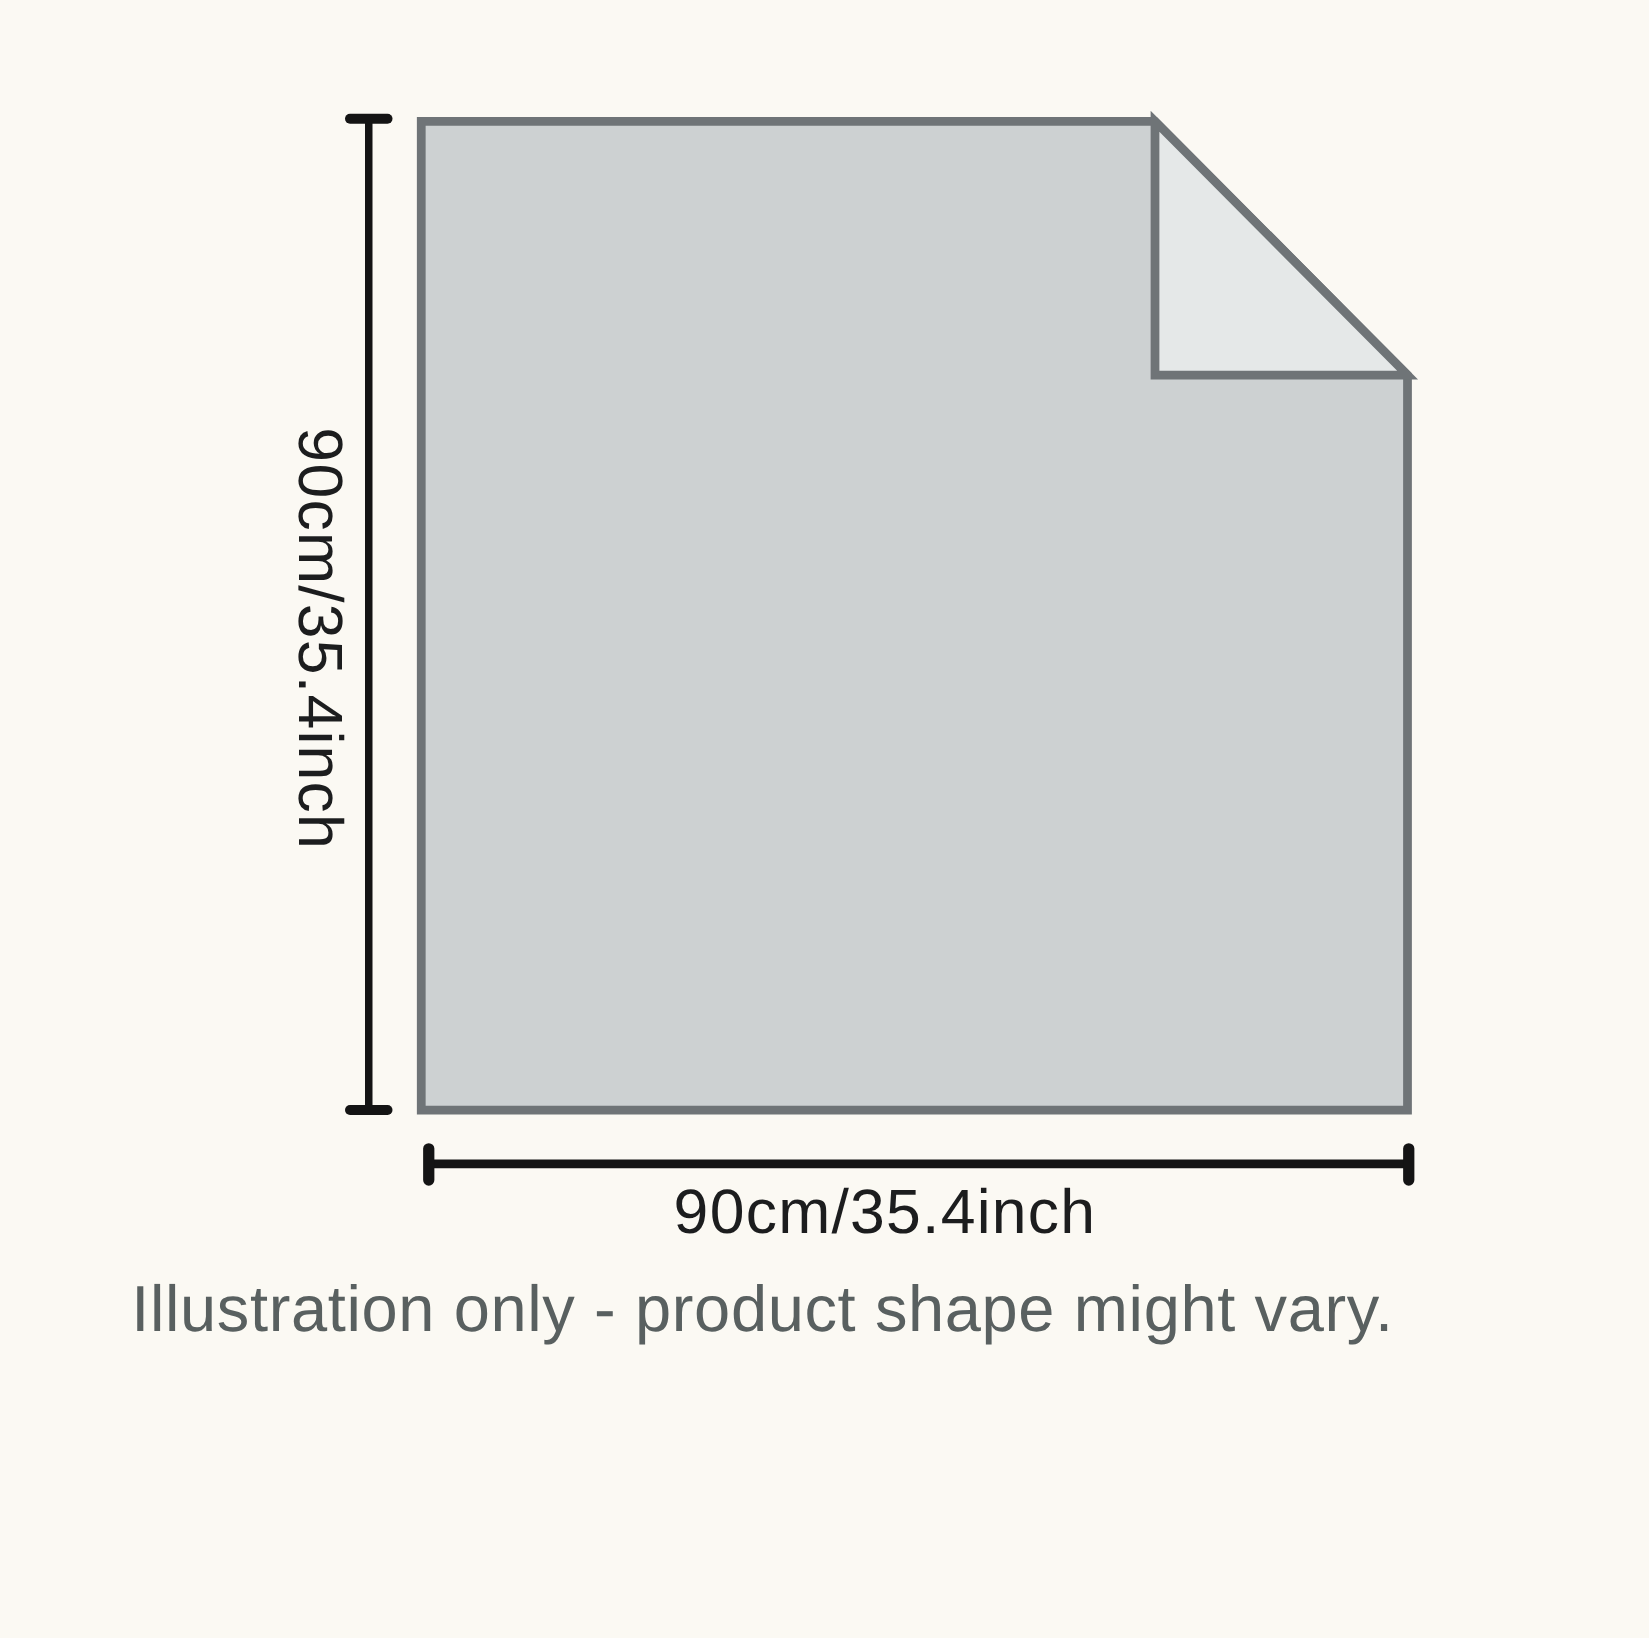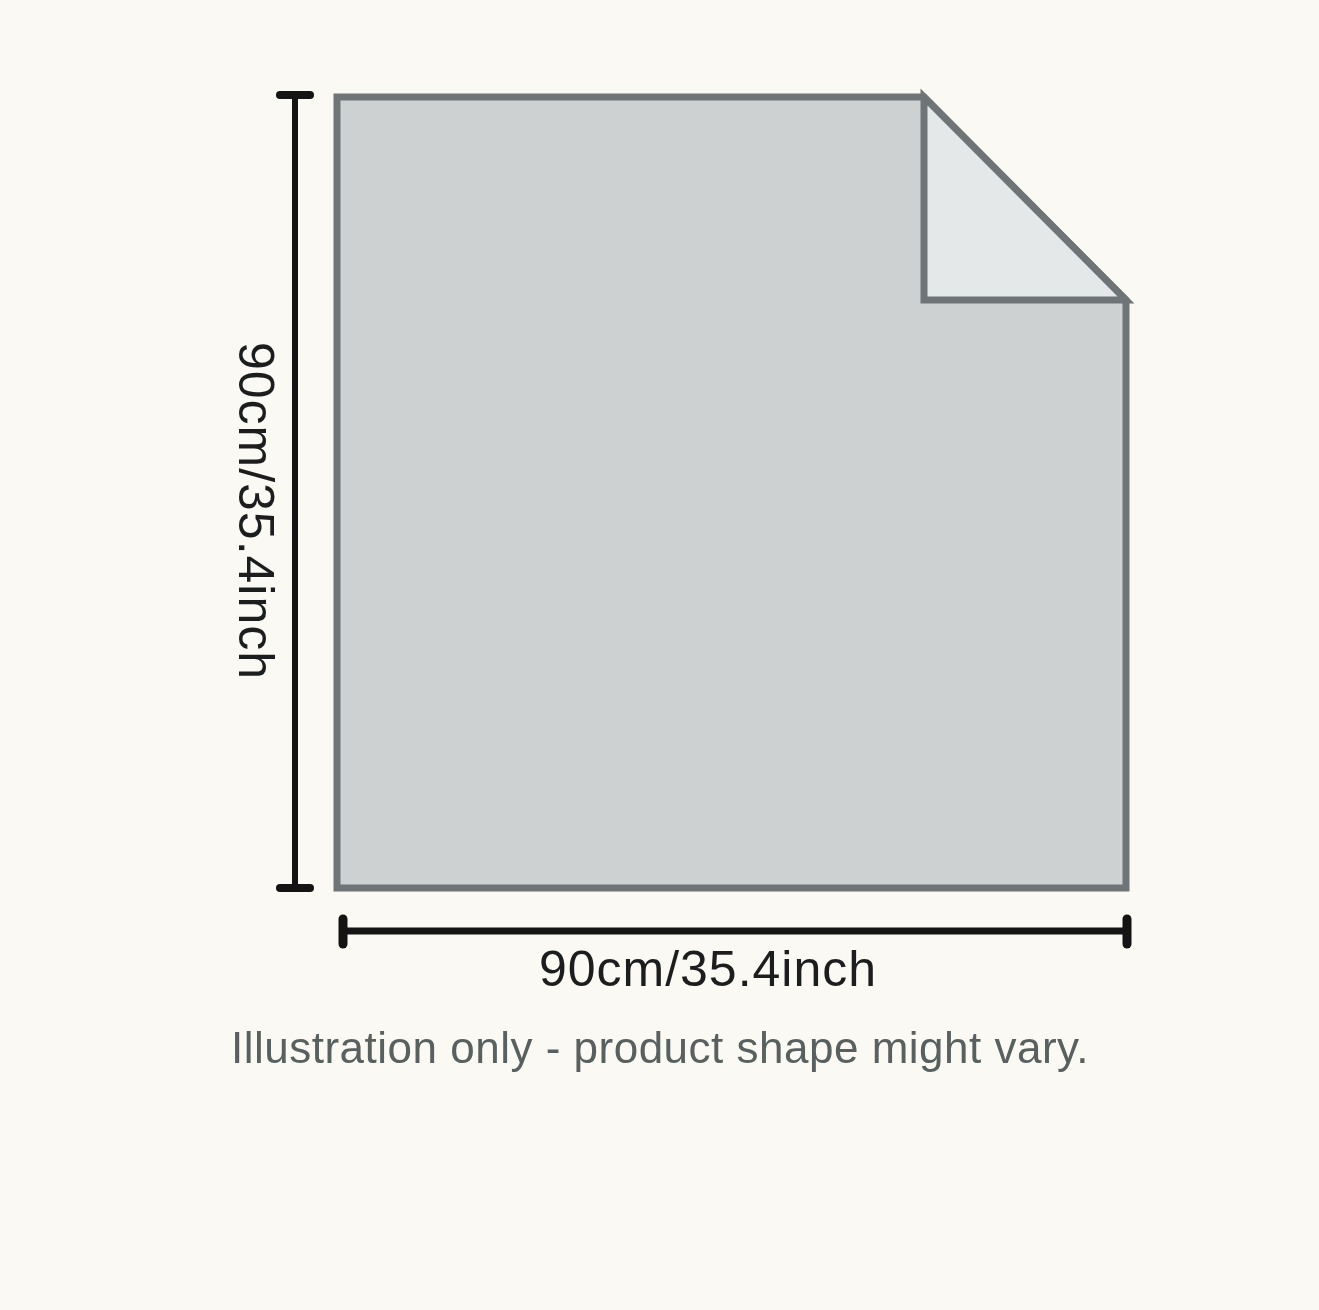--- a/index.html
+++ b/index.html
@@ -33,25 +33,25 @@
     transform: translate(-50%, -50%) rotate(90deg);
     transform-origin: center center;
   }
   .h-label {
     left: 708px;
     top: 969px;
     transform: translate(-50%, -50%);
   }
   .note {
     position: absolute;
-    left: 660px;
+    left: 610px;
     top: 1048px;
     transform: translate(-50%, -50%);
     color: #596060;
-    font-size: 44px;
+    font-size: 52px;
     letter-spacing: 0.5px;
     white-space: nowrap;
     line-height: 1;
   }
 </style>
 </head>
 <body>
 
 <div class="canvas">
 

